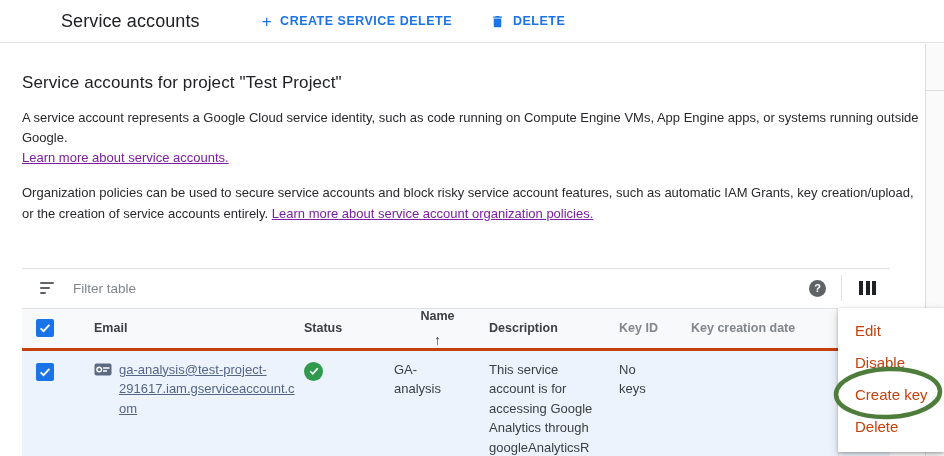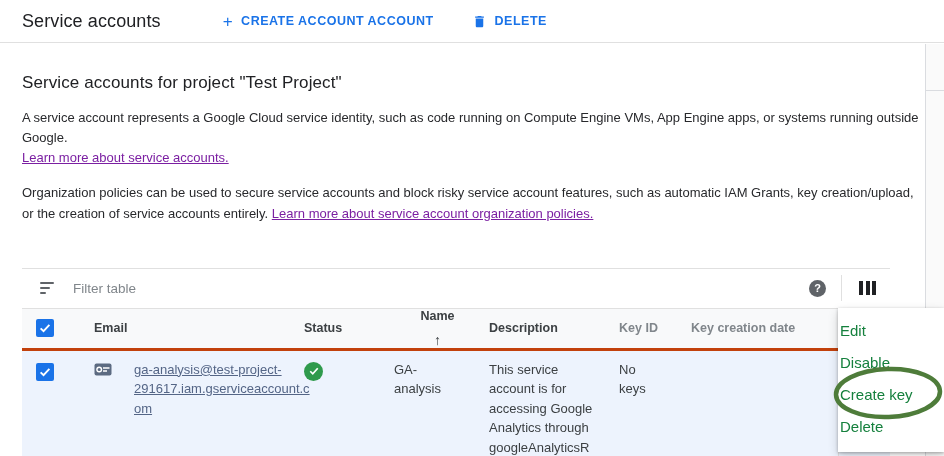--- a/index.html
+++ b/index.html
@@ -2,21 +2,21 @@
 <html><head>
 <meta charset="utf-8">
 <style>
   * { margin:0; padding:0; box-sizing:border-box; }
   html,body { width:944px; height:456px; overflow:hidden; background:#fff;
     font-family:"Liberation Sans", sans-serif; color:#202124; position:relative; }
 
   
   .appbar { height:43px; border-bottom:1px solid #e0e0e0; display:flex; align-items:center;
     padding-left:22px; background:#fff; }
-  .appbar-title { font-size:18px; color:#202124; letter-spacing:.1px; }
+  .appbar-title { font-size:18px; color:#202124; letter-spacing:.1px;margin-left:39px; }
   .appbar-btn { display:flex; align-items:center; gap:8px; border:none; background:none;
     color:#1a73e8; font-family:inherit; font-size:12.5px; font-weight:600; letter-spacing:.5px;
     cursor:pointer; }
   .btn-create { margin-left:62px; }
   .btn-delete { margin-left:38px; }
   .plus-glyph { font-size:17px; font-weight:400; line-height:1; }
 
   
   .right-rail { position:absolute; left:925px; top:44px; width:19px; height:412px;
     background:#fafafa; border-left:1px solid #dadce0; }
@@ -63,52 +63,52 @@
   .th-name-inner { display:flex; align-items:center; gap:9px;flex-direction:column; }
   .sort-arrow { font-size:14px; color:#3c4043; font-weight:700; }
   tbody tr { background:#edf3fd; height:124px; vertical-align:top; }
   td { border-bottom:2px solid #c7c9cc; padding-top:9px; font-size:13px; color:#3c4043;
     line-height:1.5; padding-right:8px; }
   .td-check, .th-check { padding-left:14px; }
   .checkbox { width:18px; height:18px; border-radius:2px; background:#1a73e8; border:none;
     display:inline-flex; align-items:center; justify-content:center; cursor:pointer; padding:0;
     margin-top:3px; }
   thead .checkbox { margin-top:0; vertical-align:middle; }
-  .email-cell { display:flex; gap:22px; }
+  .email-cell { display:flex; gap:7px; }
   .sa-key-icon { flex:0 0 auto; margin-top:3px; }
   .email-link { color:#546586; text-decoration:underline; overflow-wrap:break-word;
     max-width:180px; display:inline-block; }
   .status-dot { width:19px; height:19px; border-radius:50%; background:#2f9a4c;
     display:inline-flex; align-items:center; justify-content:center; margin-top:2px; }
   .cell-name { max-width:58px; overflow-wrap:break-word; }
   .cell-desc { max-width:114px; }
   .cell-keyid { max-width:30px; }
   .td-actions { border-left:1px solid #e0e0e0; padding-left:8px; }
   .dots-btn { background:none; border:none; cursor:pointer; display:flex; flex-direction:column;
     gap:3px; padding:4px 10px; margin-top:2px; }
   .dots-btn span { width:4px; height:4px; border-radius:50%; background:#3c4043; display:block; }
 
   
   .context-menu { position:absolute; left:838px; top:308px; width:106px; background:#fff;
     box-shadow:0 1px 3px rgba(0,0,0,.28), 0 4px 10px rgba(0,0,0,.16); padding:7px 0 9px 0;
     z-index:5; }
-  .menu-item { height:32px; line-height:32px; padding-left:2px; font-size:15px; color:#15803d;
+  .menu-item { height:32px; line-height:32px; padding-left:17px; font-size:15px; color:#c2410c;
     cursor:pointer; white-space:nowrap; }
 
   
   .annotation { position:absolute; left:832px; top:366px; z-index:6; pointer-events:none; }
 </style>
 </head>
 <body>
 
 <div class="appbar">
   <div class="appbar-title">Service accounts</div>
   <button class="appbar-btn btn-create">
     <span class="plus-glyph">+</span>
-    <span>CREATE ACCOUNT ACCOUNT</span>
+    <span>CREATE SERVICE DELETE</span>
   </button>
   <button class="appbar-btn btn-delete">
     <span>
       <svg viewBox="0 0 24 24" width="15" height="15" fill="#1a73e8" style="display:block">
         <path d="M6 19c0 1.1.9 2 2 2h8c1.1 0 2-.9 2-2V7H6v12zM19 4h-3.5l-1-1h-5l-1 1H5v2h14V4z"></path>
       </svg>
     </span>
     <span>DELETE</span>
   </button>
 </div>

